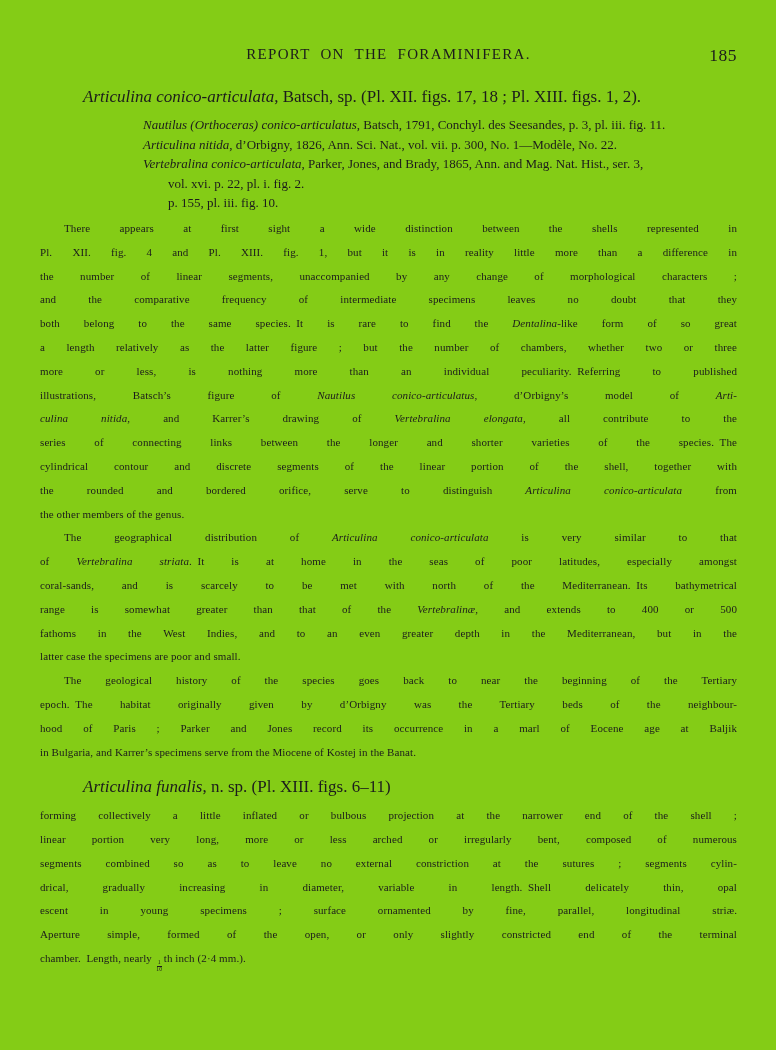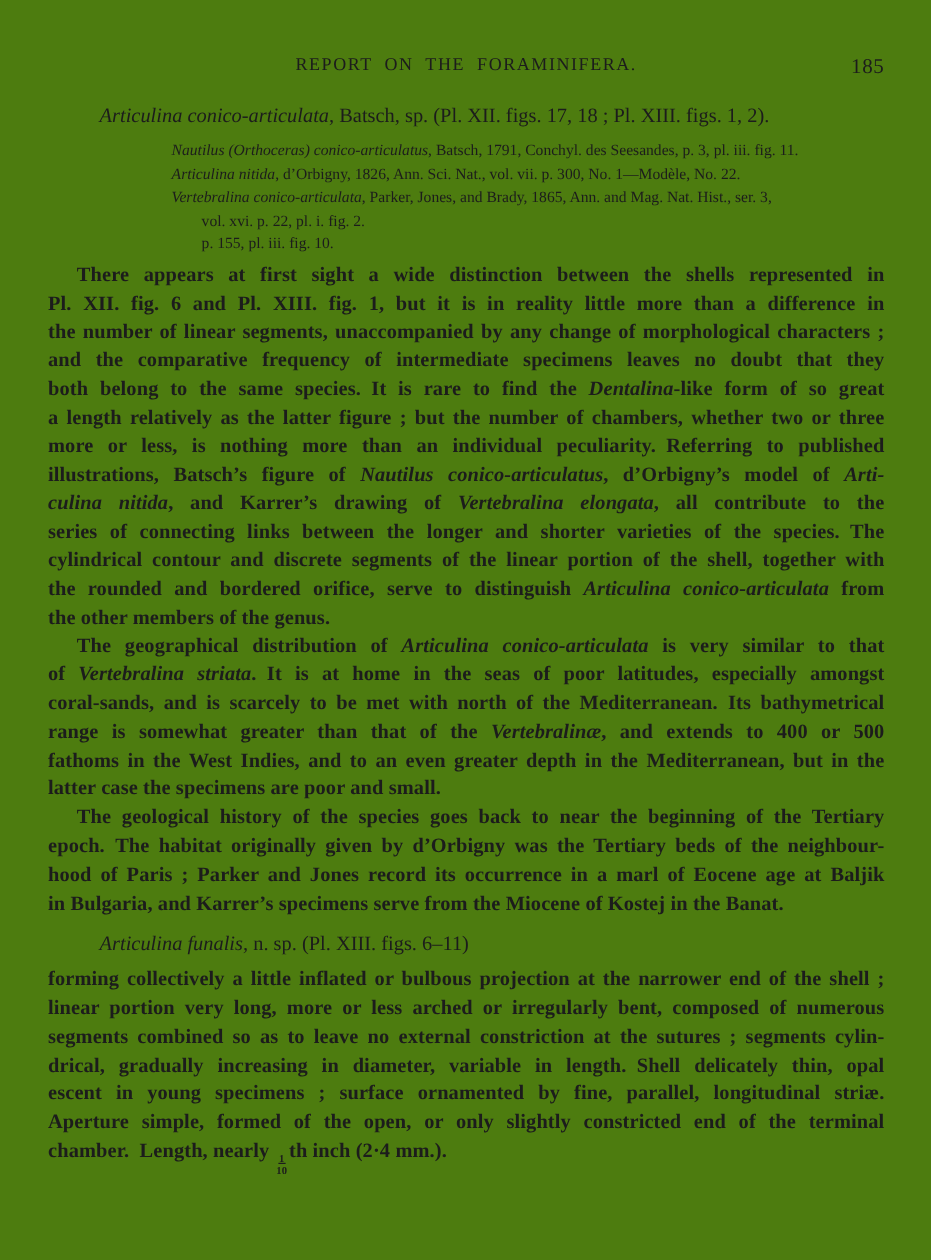--- a/index.html
+++ b/index.html
@@ -1,19 +1,19 @@
 <!DOCTYPE html>
 <html><head>
 <meta charset="utf-8">
 <style>
   html,body{margin:0;padding:0;background:#ffffff;}
   .page{
     position:relative;
     width:776px;height:1050px;
-    background:#4d7c0f;
+    background:#84cc16;
     color:#1c1c1c;
     font-family:"Liberation Serif","DejaVu Serif",serif;
     overflow:hidden;
     box-sizing:border-box;
     padding:46px 39px 0 40px;
   }
   
   .header{position:relative;height:21px;}
   .running-title{
     position:absolute;left:0;right:0;text-align:center;
@@ -33,25 +33,24 @@
   
   .synonymy{margin-top:6px;}
   .syn-line{
     font-size:13px;line-height:19.6px;
     padding-left:103px;white-space:nowrap;
   }
   .syn-line.cont{padding-left:128px;}
   
   .paragraph{margin:0;}
   .body-line{
-    font-size:17px;line-height:23.8px;
+    font-size:11px;line-height:23.8px;
     text-align:justify;text-align-last:justify;
     letter-spacing:0.1px;
     white-space:normal;
-    font-weight:bold;
   }
   .body-line.first{text-indent:24px;}
   .body-line.last{text-align-last:left;}
   .it{font-style:italic;}
   .section-2 .species-heading{margin-top:11px;}
   .section-2 .paragraph{margin-top:5px;}
   .para1{margin-top:4px;}
   
   .frac{
     display:inline-flex;flex-direction:column;align-items:center;
@@ -74,21 +73,21 @@
         <div class="species-heading"><span class="it">Articulina conico-articulata</span><span>, Batsch, sp. (Pl. XII. figs. 17, 18 ; Pl. XIII. figs. 1, 2).</span></div>
         <div class="synonymy">
           <div class="syn-line"><span class="it">Nautilus (Orthoceras) conico-articulatus</span><span>, Batsch, 1791, Conchyl. des Seesandes, p. 3, pl. iii. fig. 11.</span></div>
           <div class="syn-line"><span class="it">Articulina nitida</span><span>, d’Orbigny, 1826, Ann. Sci. Nat., vol. vii. p. 300, No. 1—Modèle, No. 22.</span></div>
           <div class="syn-line"><span class="it">Vertebralina conico-articulata</span><span>, Parker, Jones, and Brady, 1865, Ann. and Mag. Nat. Hist., ser. 3,</span></div>
           <div class="syn-line cont"><span>vol. xvi. p. 22, pl. i. fig. 2.</span></div>
           <div class="syn-line cont"><span>p. 155, pl. iii. fig. 10.</span></div>
         </div>
         <div class="paragraph para1">
           <div class="body-line first"><span>There appears at first sight a wide distinction between the shells represented in</span></div>
-          <div class="body-line"><span>Pl. XII. fig. 6 and Pl. XIII. fig. 1, but it is in reality little more than a difference in</span></div>
+          <div class="body-line"><span>Pl. XII. fig. 4 and Pl. XIII. fig. 1, but it is in reality little more than a difference in</span></div>
           <div class="body-line"><span>the number of linear segments, unaccompanied by any change of morphological characters ;</span></div>
           <div class="body-line"><span>and the comparative frequency of intermediate specimens leaves no doubt that they</span></div>
           <div class="body-line"><span>both belong to the same species. It is rare to find the </span><span class="it">Dentalina</span><span>-like form of so great</span></div>
           <div class="body-line"><span>a length relatively as the latter figure ; but the number of chambers, whether two or three</span></div>
           <div class="body-line"><span>more or less, is nothing more than an individual peculiarity. Referring to published</span></div>
           <div class="body-line"><span>illustrations, Batsch’s figure of </span><span class="it">Nautilus conico-articulatus</span><span>, d’Orbigny’s model of </span><span class="it">Arti-</span></div>
           <div class="body-line"><span class="it">culina nitida</span><span>, and Karrer’s drawing of </span><span class="it">Vertebralina elongata</span><span>, all contribute to the</span></div>
           <div class="body-line"><span>series of connecting links between the longer and shorter varieties of the species. The</span></div>
           <div class="body-line"><span>cylindrical contour and discrete segments of the linear portion of the shell, together with</span></div>
           <div class="body-line"><span>the rounded and bordered orifice, serve to distinguish </span><span class="it">Articulina conico-articulata</span><span> from</span></div>

